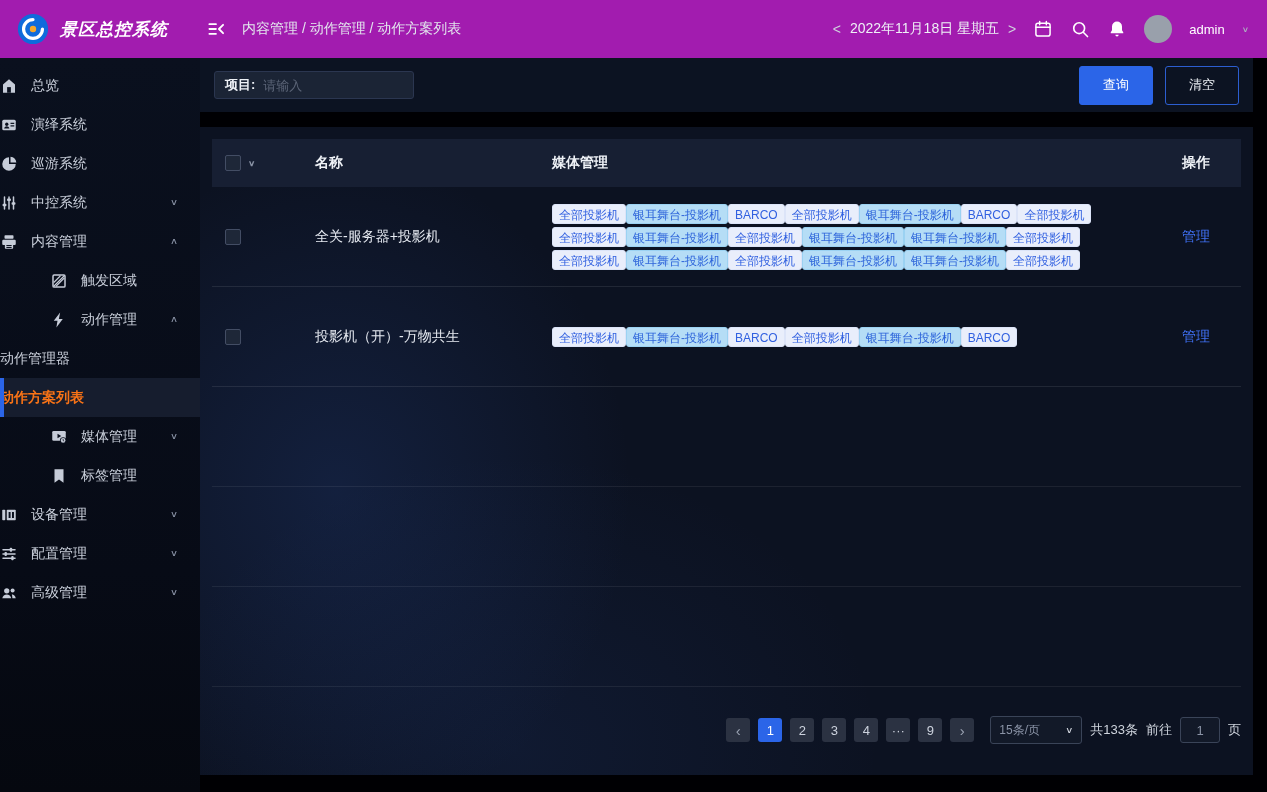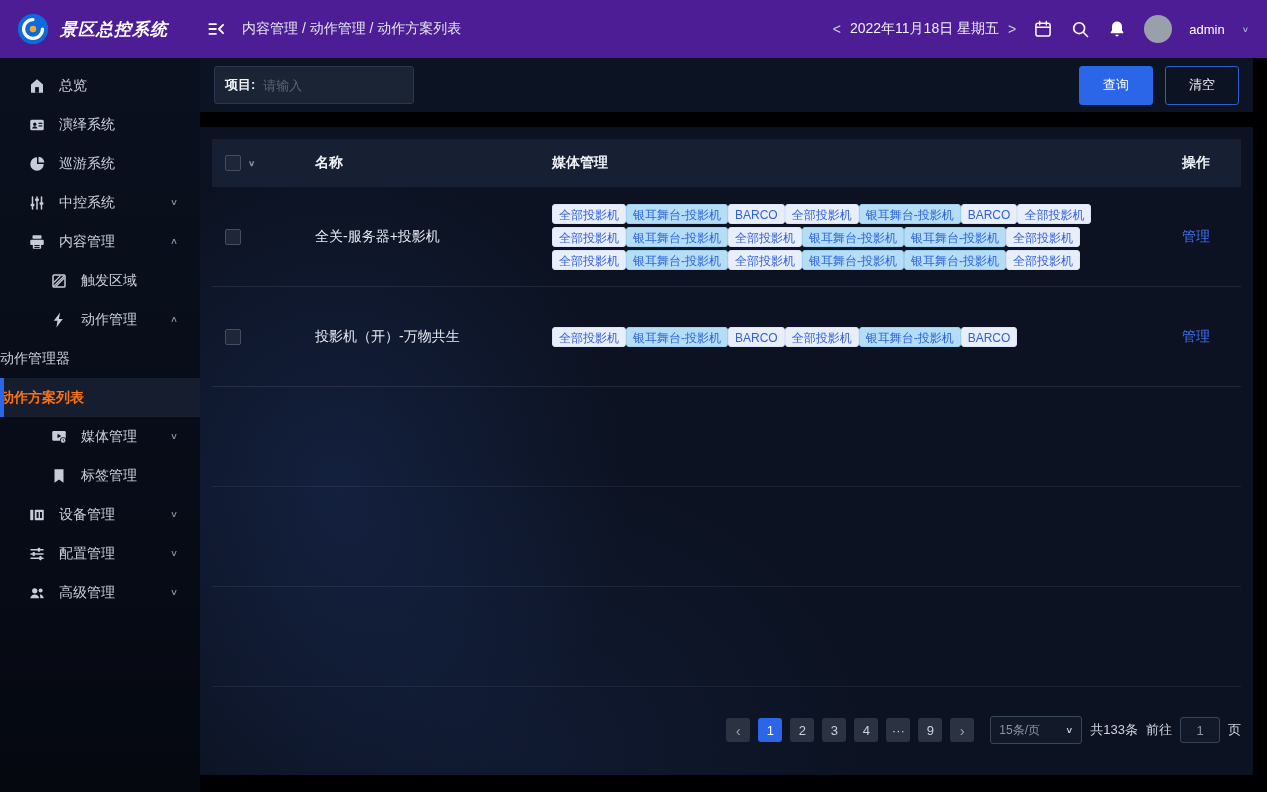--- a/index.html
+++ b/index.html
@@ -7,21 +7,21 @@
   body {
     background:#000003;
     font-family:"Liberation Sans", sans-serif;
     color:#e6eaf1;
     overflow:hidden;
     position:relative;
   }
   
   .topbar {
     position:absolute; top:0; left:0; right:0; height:58px;
-    background:#4c1d95; display:flex; align-items:center;
+    background:#a21caf; display:flex; align-items:center;
   }
   .brand { width:200px; display:flex; align-items:center; gap:10px; padding-left:16px; flex:none; }
   .logo { width:34px; height:34px; flex:none; display:flex; }
   .app-title { color:#fff; font-size:17px; font-weight:700; font-style:italic; letter-spacing:1px; white-space:nowrap; }
   .collapse { margin-left:6px; display:flex; align-items:center; cursor:pointer; }
   .breadcrumb { margin-left:16px; font-size:14px; color:#e3e7ee; white-space:nowrap; }
   .top-right { margin-left:auto; display:flex; align-items:center; gap:17px; padding-right:18px; }
   .date-nav { display:flex; align-items:center; gap:9px; font-size:14px; color:#eef1f6; }
   .date-arrow { color:#cfd4dd; font-size:14px; cursor:pointer; }
   .hicon { display:flex; align-items:center; cursor:pointer; }
@@ -30,34 +30,34 @@
   .admin-chev { font-size:10px; color:#aeb5c2; transform:scaleY(.8); }
 
   
   .sidebar {
     position:absolute; top:58px; left:0; bottom:0; width:200px;
     background:linear-gradient(180deg,#0a101e 0%,#070b16 70%,#05080f 100%);
     padding-top:8px;
   }
   .side-item { height:39px; display:flex; align-items:center; font-size:14px; color:#c9cfda; cursor:pointer; position:relative; }
   .side-item .s-icon { width:18px; height:18px; margin-right:13px; display:flex; color:#c6ccd8; flex:none; }
-  .side-item.lvl0 { padding-left:28px; }
+  .side-item.lvl0 { }
   .side-item.lvl1 { padding-left:50px; }
   .side-item.lvl2 { }
   .side-item .chev { margin-left:auto; margin-right:22px; color:#8a93a6; font-size:11px; transform:scaleY(.8); }
   .side-item.active { background:#161d2e; color:#f97316; font-weight:700; }
   .side-item.active::before { content:""; position:absolute; left:0; top:0; bottom:0; width:4px; background:#2b65e8; }
 
   
   .main { position:absolute; left:200px; top:58px; width:1053px; bottom:0; }
   .search-panel {
     height:54px; background:#0c1322; display:flex; align-items:center;
     padding:0 14px; margin-bottom:15px;
   }
-  .field { display:flex; align-items:center; width:200px; height:38px; background:#1b2435; border:1px solid #2b3650; border-radius:3px; padding:0 10px; gap:8px; }
+  .field { display:flex; align-items:center; width:200px; height:28px; background:#1b2435; border:1px solid #2b3650; border-radius:3px; padding:0 10px; gap:8px; }
   .field-label { font-size:13px; color:#eef1f6; font-weight:700; white-space:nowrap; }
   .field input { flex:1; min-width:0; background:transparent; border:none; outline:none; color:#e8ebf1; font-size:13px; font-family:"Liberation Sans",sans-serif; }
   .field input::placeholder { color:#5b6477; }
   .panel-buttons { margin-left:auto; display:flex; gap:12px; }
   .btn { height:39px; padding:0 23px; border-radius:3px; font-size:13px; display:flex; align-items:center; cursor:pointer; }
   .btn-primary { background:#2b65e8; color:#fff; border:1px solid #2b65e8; }
   .btn-ghost { background:transparent; color:#eef1f6; border:1px solid #2c5ed0; }
 
   .table-panel {
     height:648px;

